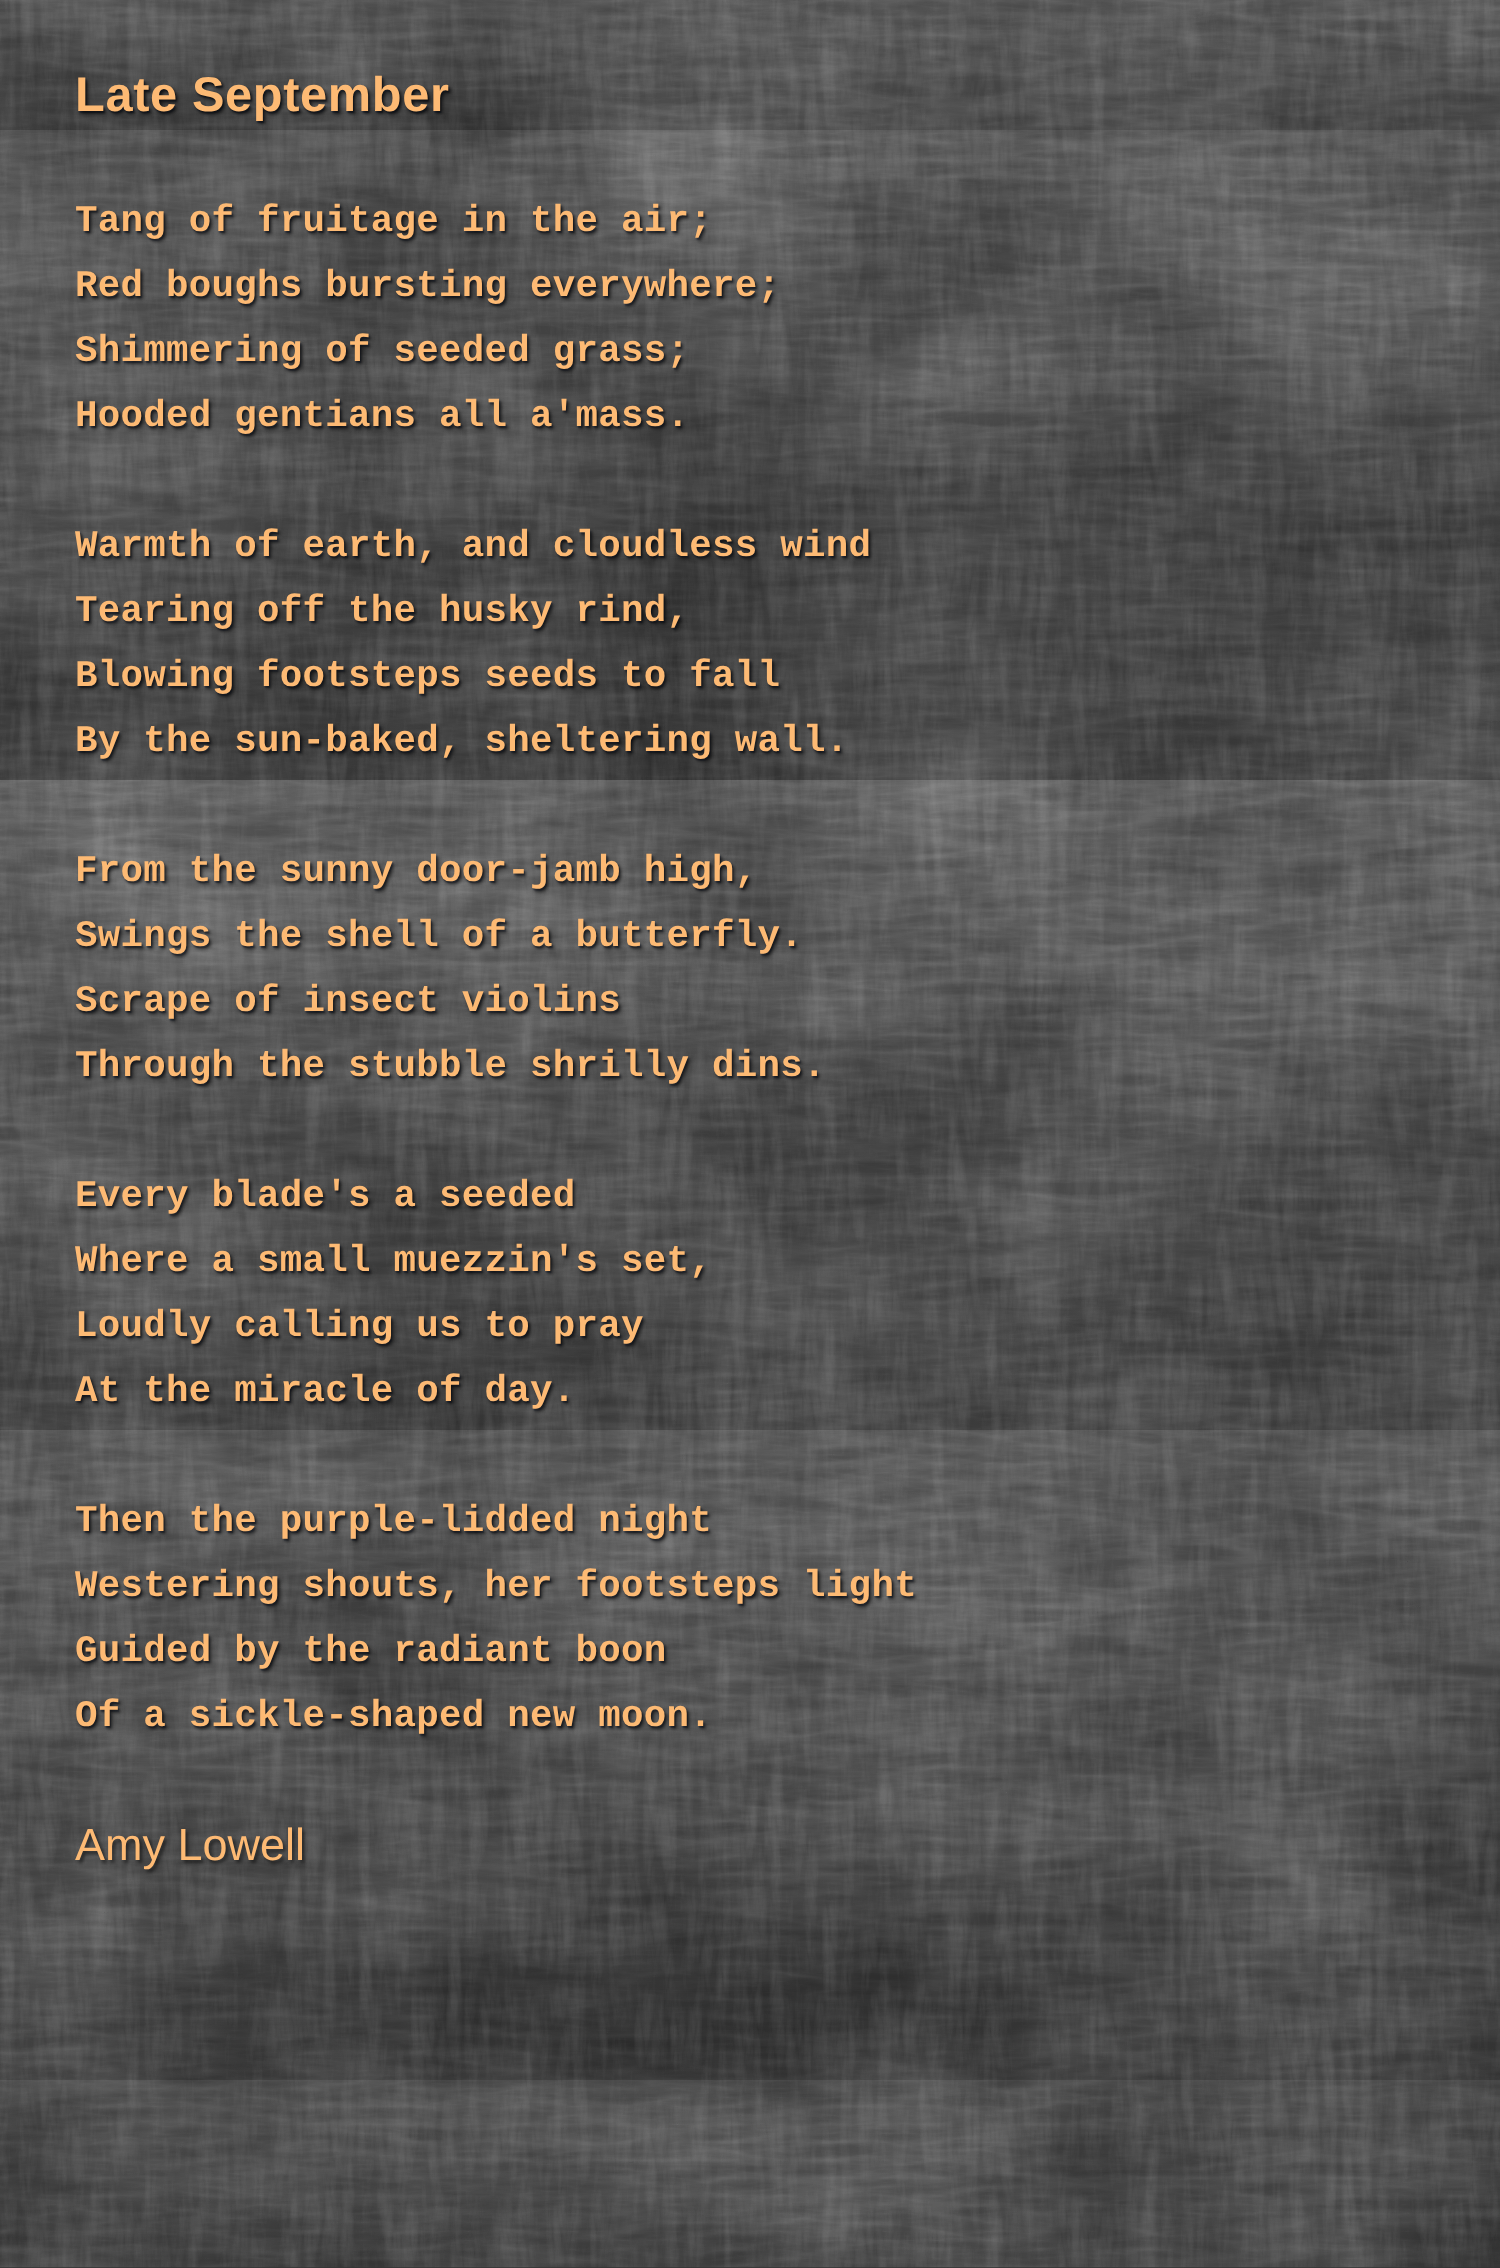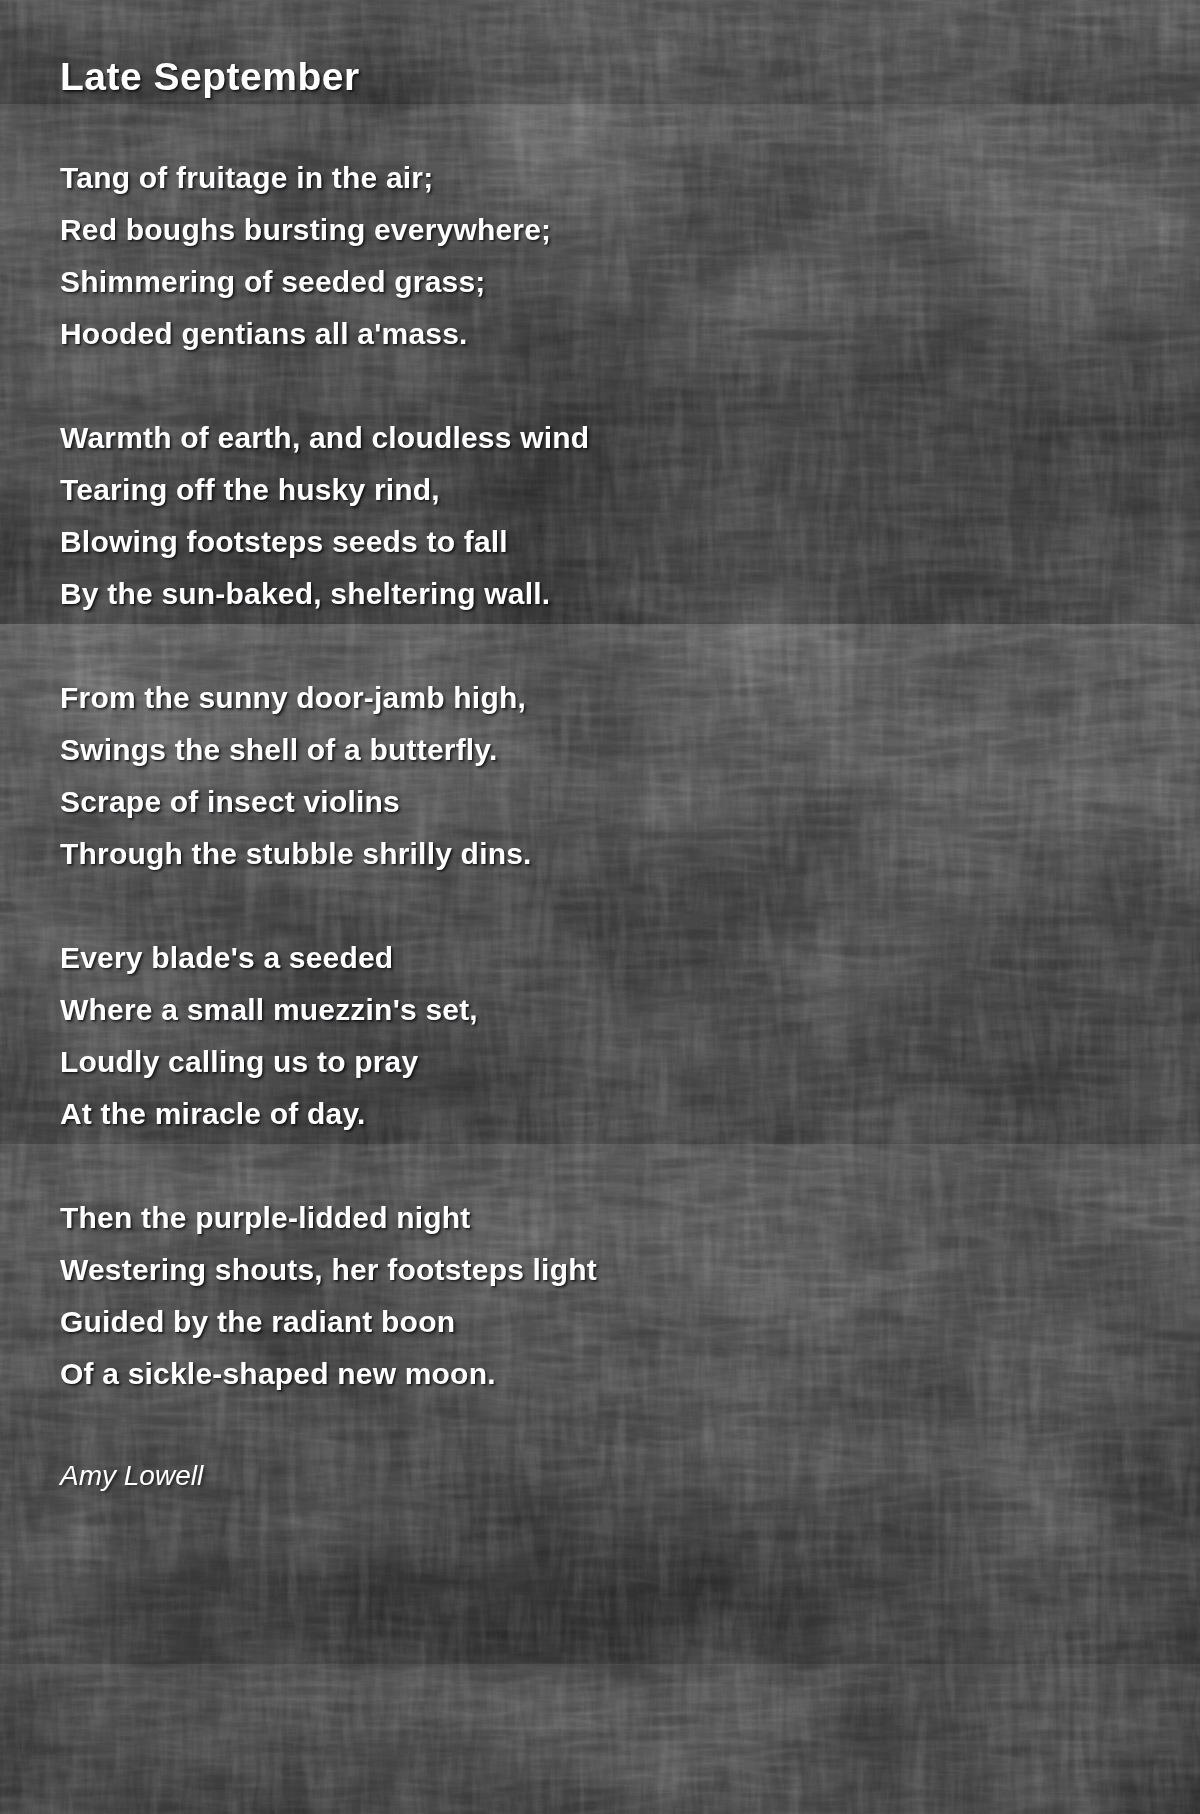--- a/index.html
+++ b/index.html
@@ -20,45 +20,45 @@
     top: 0; left: 0;
     width: 1200px;
     height: 1814px;
     display: block;
   }
   .content {
     position: absolute;
     top: 0;
     left: 60px;
     width: 1080px;
-    color: #ffffff;
+    color: #fdba74;
   }
   .title {
     margin: 54px 0 0 0;
     font-size: 39px;
     font-weight: bold;
     line-height: 46px;
     letter-spacing: 0.5px;
     text-shadow: 2px 2px 3px rgba(0,0,0,0.65), 1px 1px 1px rgba(10,20,40,0.5);
   }
   .stanza {
     margin: 52px 0 0 0;
+    font-family: Liberation Mono, monospace;
   }
   .line {
     font-size: 30px;
     font-weight: bold;
     line-height: 52px;
     letter-spacing: 0.2px;
     white-space: nowrap;
     text-shadow: 2px 2px 3px rgba(0,0,0,0.6), 1px 1px 1px rgba(10,20,40,0.45);
   }
   .author {
     margin: 50px 0 0 0;
-    font-size: 28px;
-    font-style: italic;
+    font-size: 36px;
     font-weight: normal;
     line-height: 52px;
     text-shadow: 2px 2px 3px rgba(0,0,0,0.55);
   }
 </style>
 </head>
 <body>
 
 <div class="page">
 

